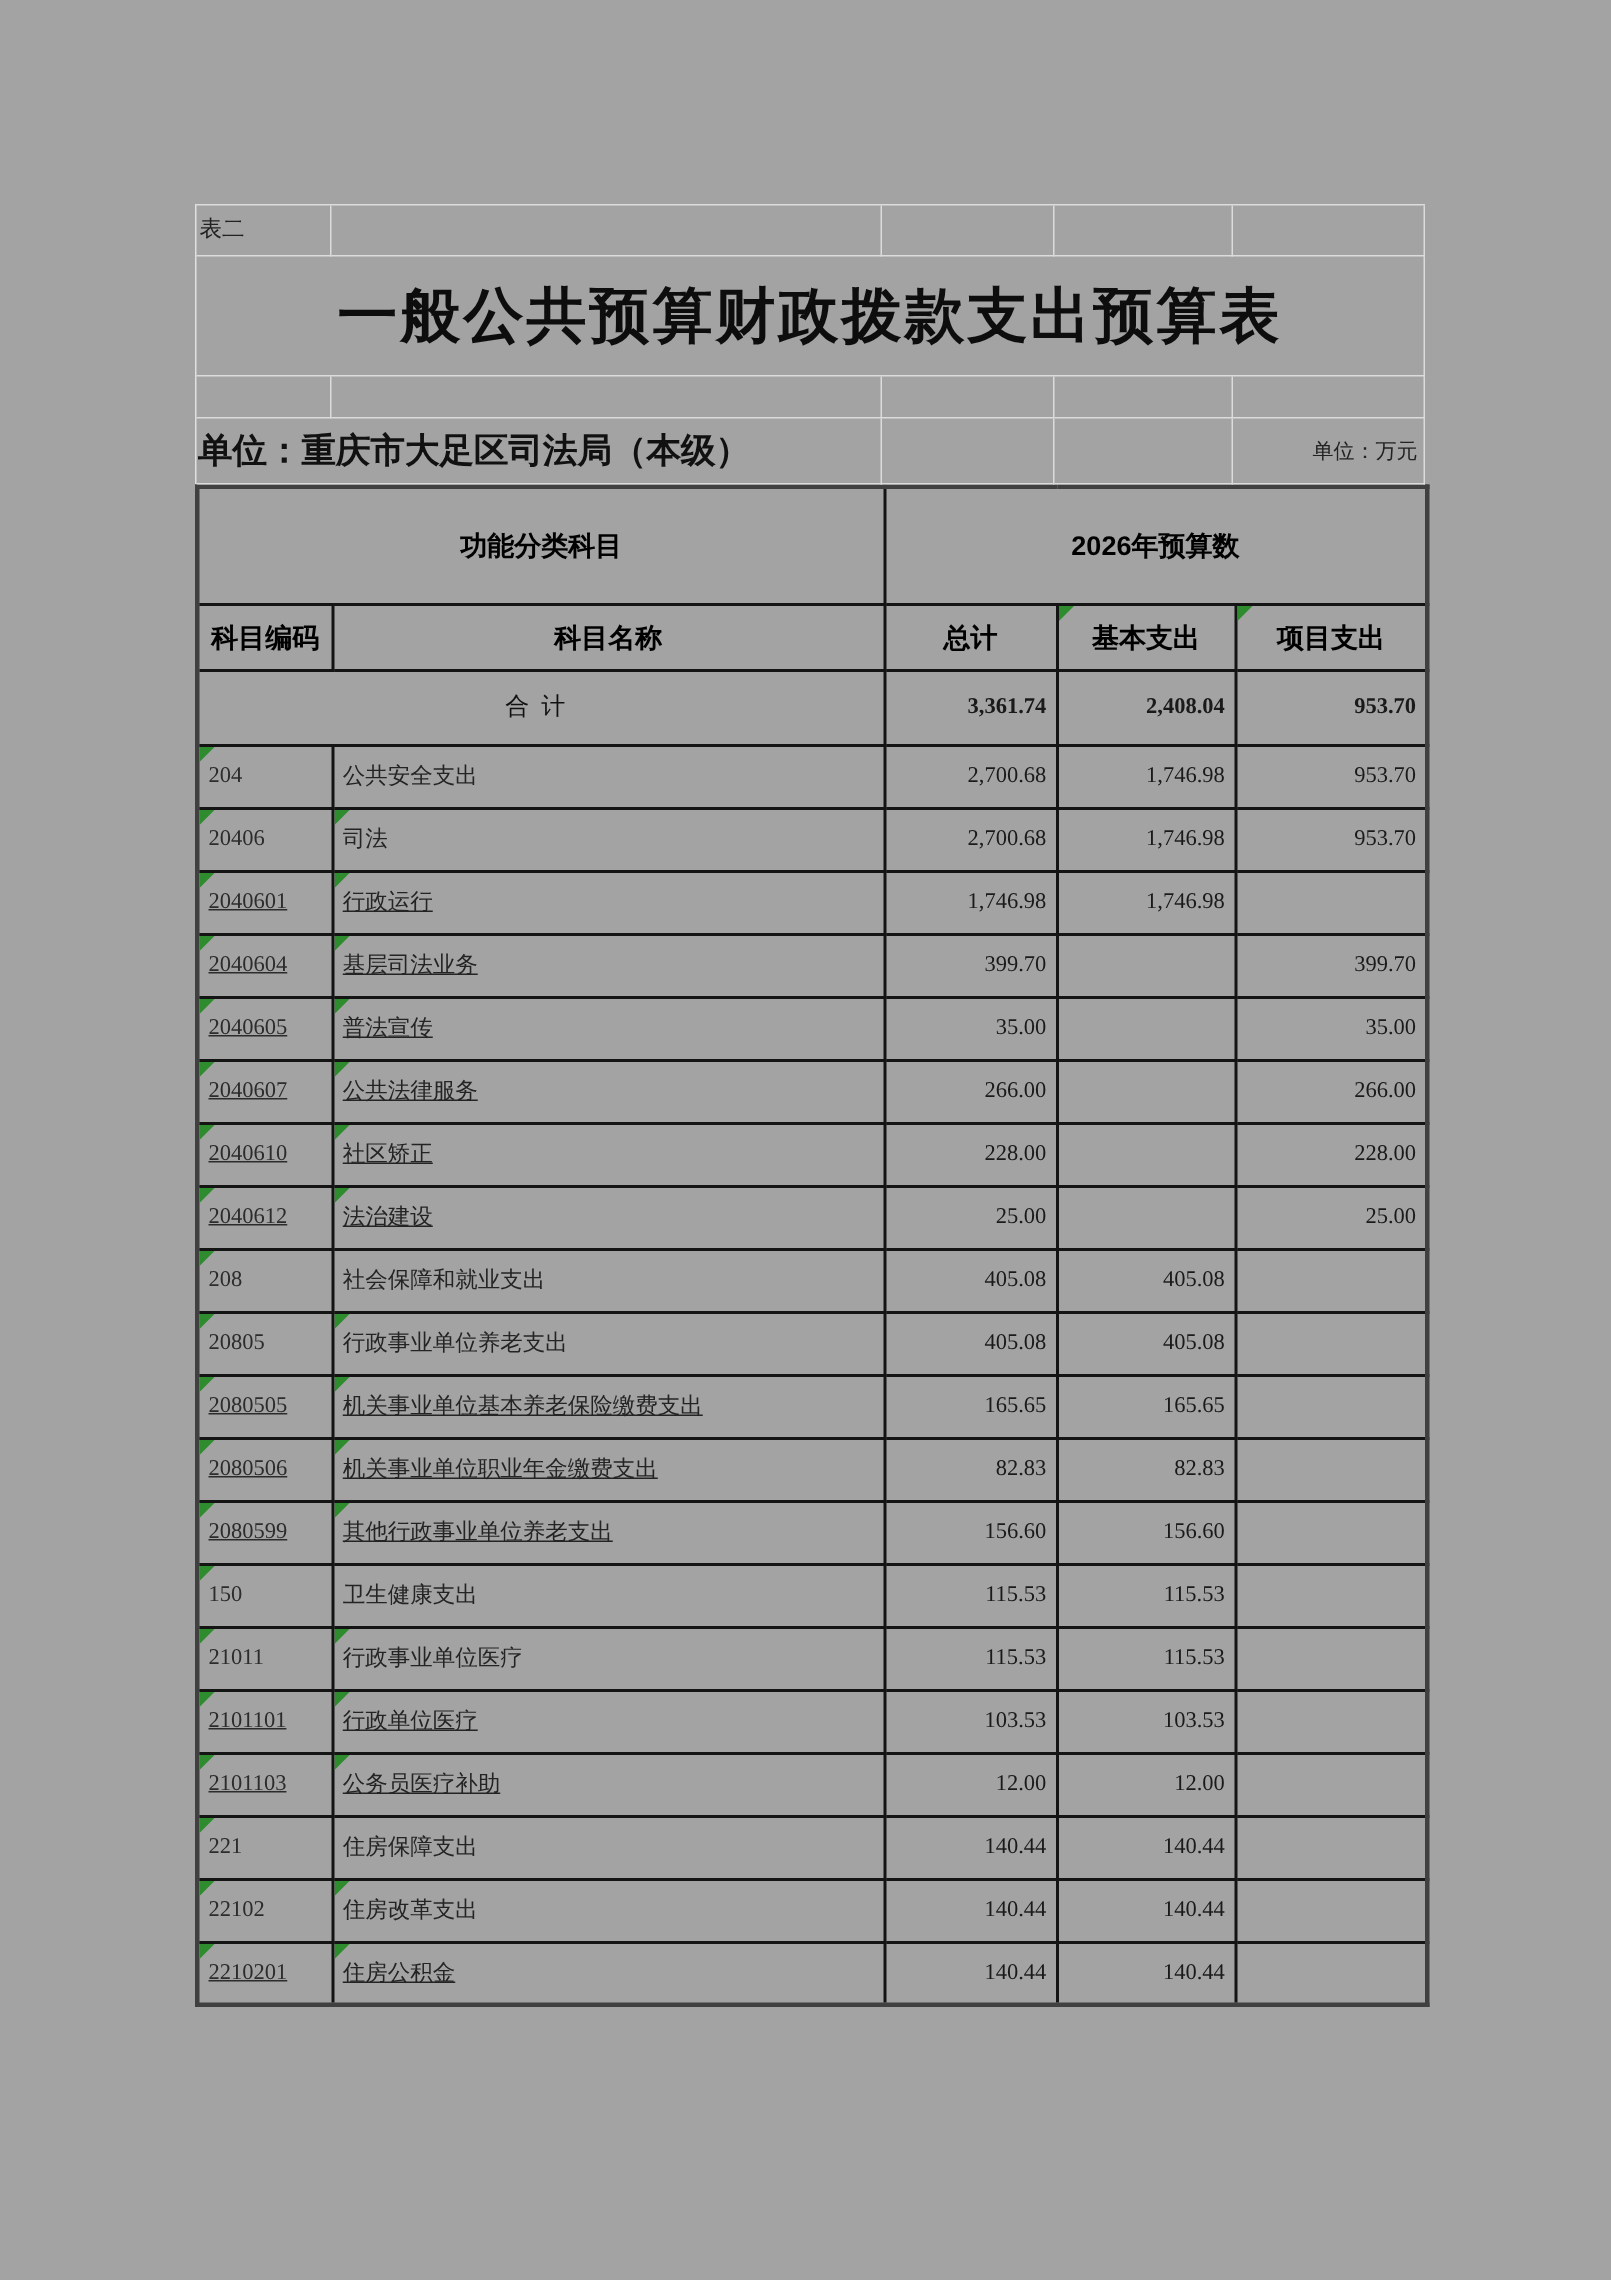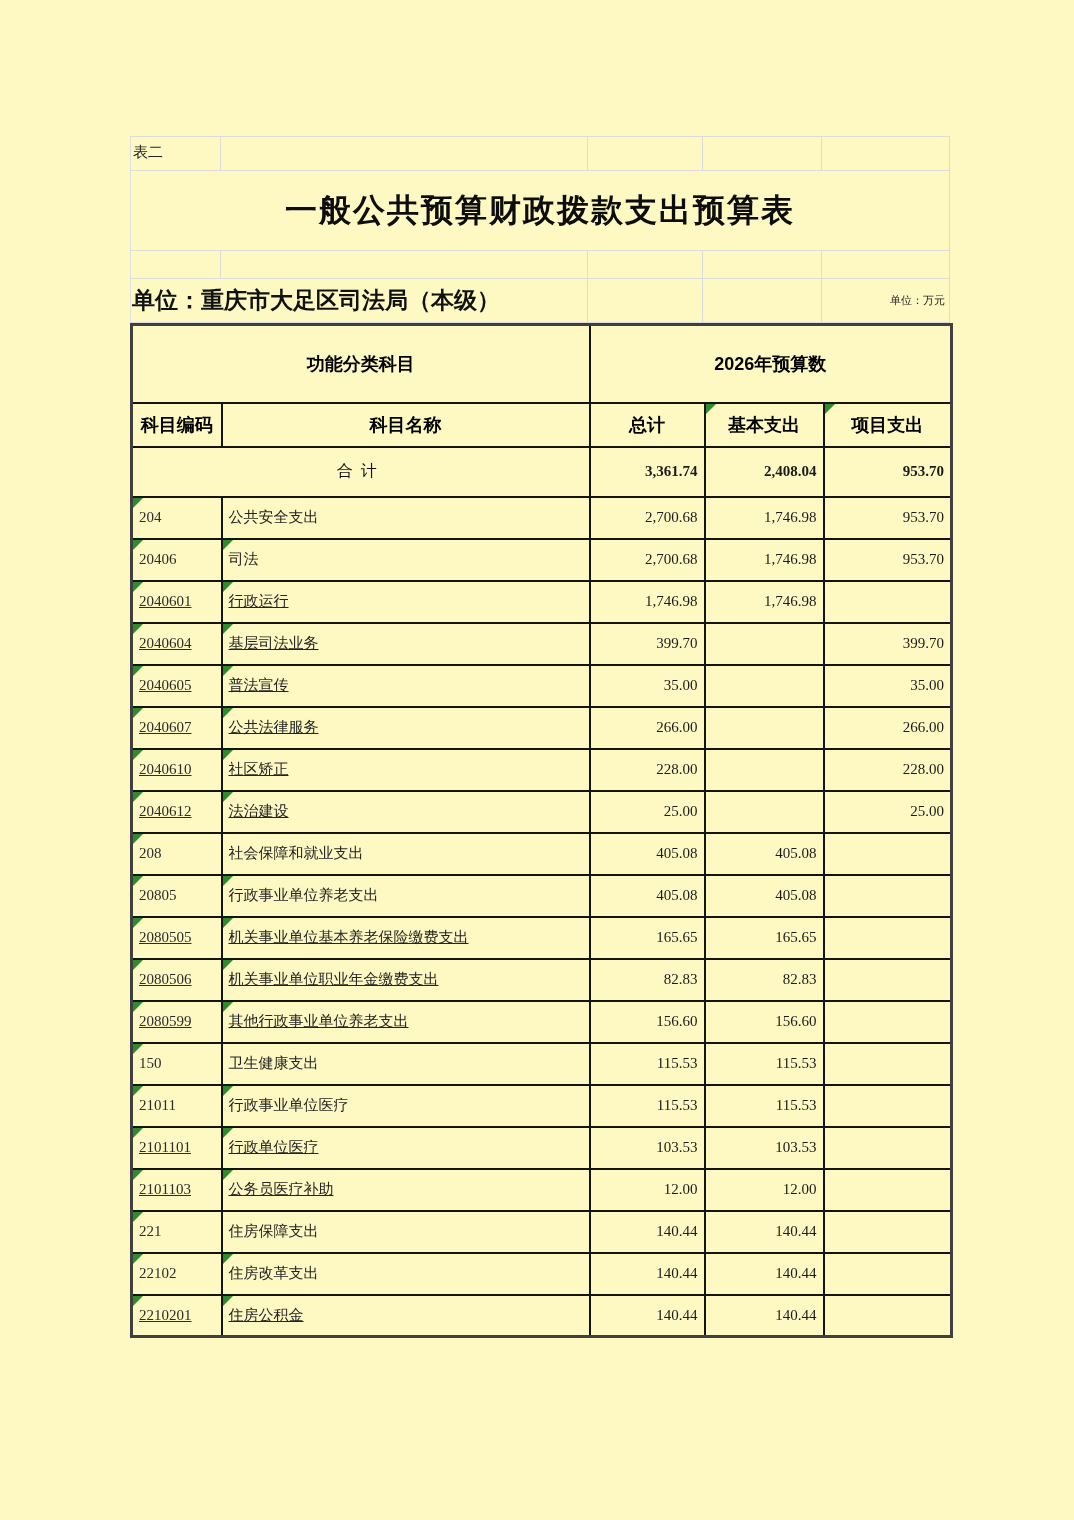--- a/index.html
+++ b/index.html
@@ -1,32 +1,32 @@
 <!DOCTYPE html>
 <html><head>
 <meta charset="utf-8">
 <style>
   html,body{margin:0;padding:0;background:#ffffff;}
-  .page{position:relative;width:1074px;height:1520px;background:#fef9c3;overflow:hidden;
+  .page{position:relative;width:1074px;height:1520px;background:#a3a3a3;overflow:hidden;
         font-family:"Liberation Serif", serif;color:#1c1c1c;}
   .sheet{position:absolute;left:130px;top:136px;width:820px;}
 
   
   .toprows{border-top:1px solid #dcdcdc;border-left:1px solid #e0e0e0;}
   .grid-row{display:flex;box-sizing:border-box;}
   .gcell{box-sizing:border-box;border-right:1px solid #dcdcdc;border-bottom:1px solid #dcdcdc;
          overflow:hidden;white-space:nowrap;}
   .sheet-label{font-size:15px;padding:6px 2px 0 2px;color:#222;}
   .title-cell{display:flex;align-items:center;justify-content:center;}
-  .doc-title{font-size:32px;font-weight:bold;letter-spacing:2px;color:#0d0d0d;
+  .doc-title{font-size:40px;font-weight:bold;letter-spacing:2px;color:#0d0d0d;
              font-family:"Liberation Serif", serif;}
   .unit-left{font-family:Liberation Mono, monospace;font-weight:bold;font-size:23px;
              display:flex;align-items:center;padding-left:1px;color:#111;}
   .unit-right{display:flex;align-items:center;justify-content:flex-end;
-              font-size:11px;padding-right:4px;color:#222;}
+              font-size:14px;padding-right:4px;color:#222;}
 
   
   table.budget{border-collapse:collapse;table-layout:fixed;width:820px;
                border:3px solid #404040;}
   table.budget th, table.budget td{border:2px solid #141414;padding:0 6px;overflow:hidden;
                white-space:nowrap;box-sizing:border-box;position:relative;}
   table.budget thead th{font-family:"Liberation Sans", sans-serif;font-weight:bold;
                font-size:18px;text-align:center;color:#000;}
   tr.hdr1{height:78px;}
   tr.hdr2{height:44px;}

